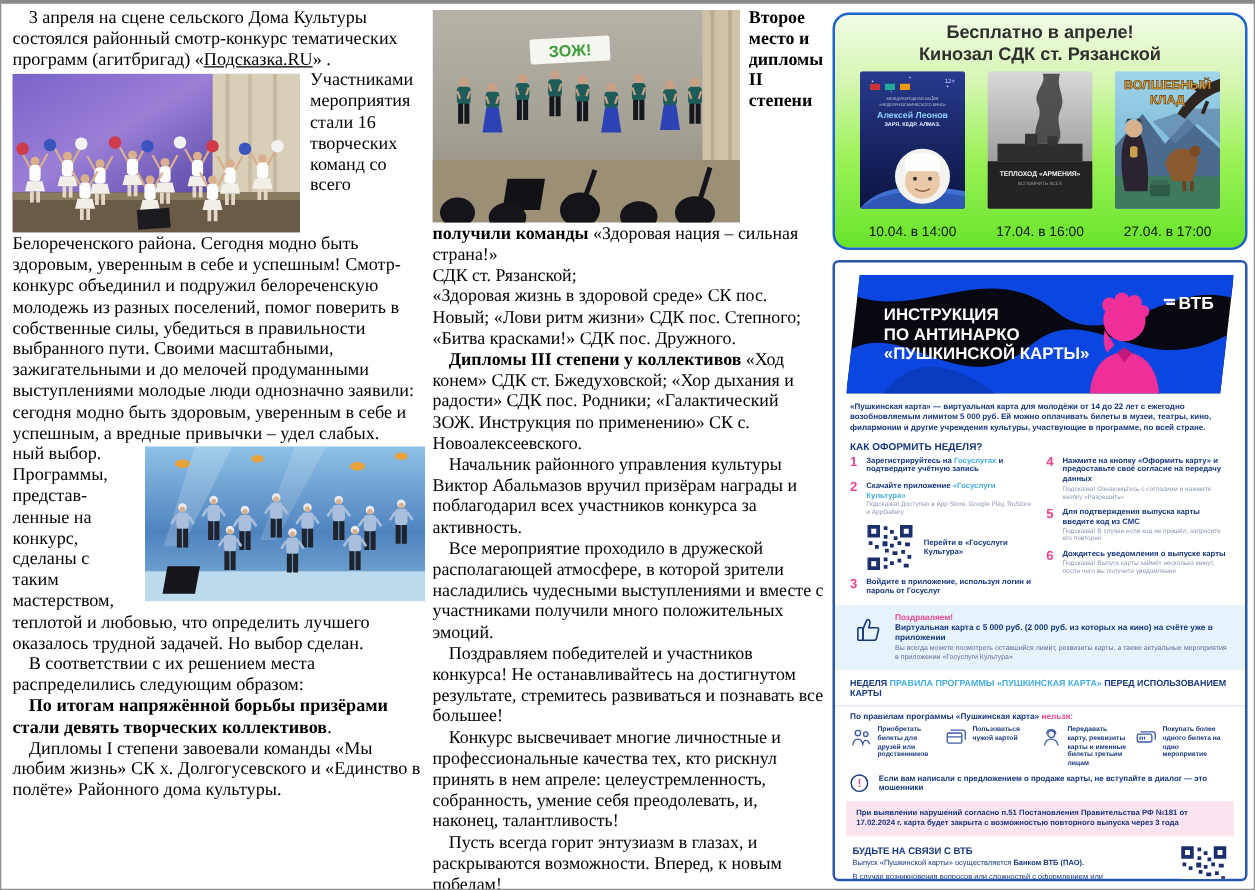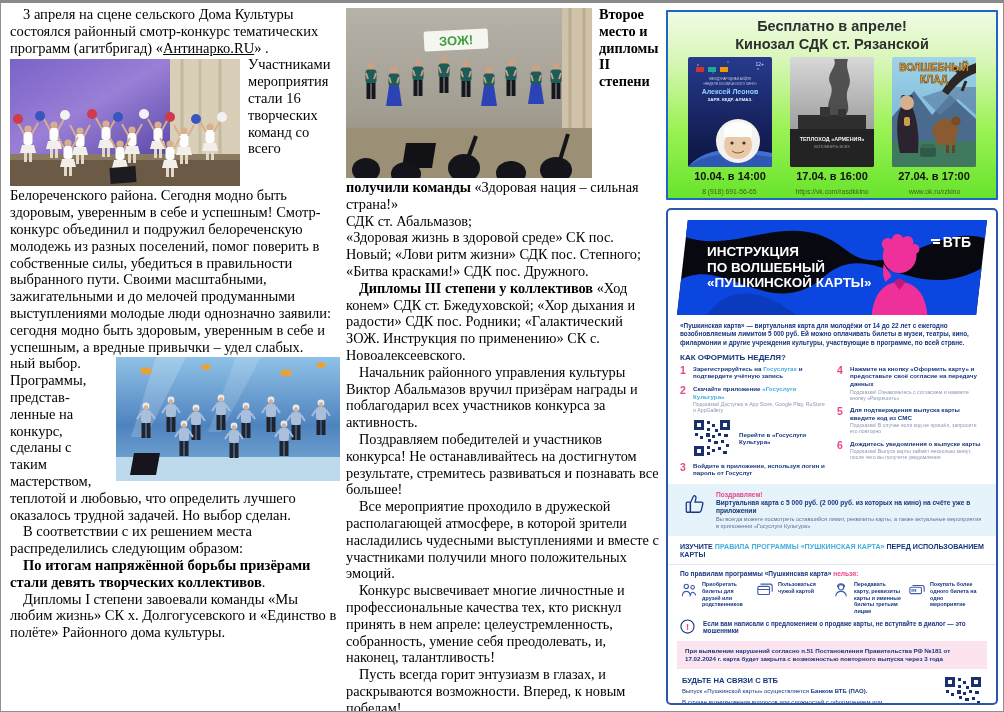--- a/index.html
+++ b/index.html
@@ -14,28 +14,28 @@
   .par.noind{text-indent:0;}
   .b{font-weight:bold;}
   .article-link{text-decoration:underline;}
   .photo{display:block;}
   .photo1{float:left;width:230px;height:127px;margin:3px 8px 1px 0;}
   .photo2{float:right;width:224px;height:124px;margin:2px 0 2px 7px;}
   .photo3{float:left;width:246px;height:170px;margin:2px 7px 1px 0;}
 
   
   .cinema{position:absolute;left:666px;top:10px;width:332px;height:190px;box-sizing:border-box;
-    border:2px solid #1f63cc;border-radius:1px;overflow:hidden;
+    border:2px solid #1f63cc;border-radius:13px;overflow:hidden;
     background:linear-gradient(180deg,#f0fbe4 0%,#d9f6b8 26%,#9cf257 62%,#68e42b 100%);
     font-family:"Liberation Sans",sans-serif;}
   .cinema-title{font-weight:700;font-size:14.5px;line-height:18px;color:#2f2f2f;text-align:center;padding-top:5px;}
   .posters{display:flex;justify-content:space-between;padding:4px 18px 0;}
   .poster{width:88px;text-align:center;}
   .poster-img{width:84px;height:110px;display:block;margin:0 auto;border-radius:2px;}
-  .poster-date{font-weight:700;font-size:11px;color:#111;margin-top:3px;font-family:"Liberation Sans",sans-serif;}
+  .poster-date{font-weight:400;font-size:11px;color:#111;margin-top:13px;font-family:"Liberation Sans",sans-serif;}
   .cinema-footer{display:flex;padding:6px 10px 0;}
   .cinema-footer span{flex:1;text-align:center;font-size:6.8px;color:#3f5a1e;}
 
   .vtb{position:absolute;left:666px;top:208px;width:332px;height:497px;box-sizing:border-box;
     border:2px solid #2a57ad;border-radius:5px;background:#fff;overflow:hidden;
     font-family:"Liberation Sans",sans-serif;color:#16377e;}
   .banner{position:relative;margin:10px 9px 0;height:95px;clip-path:polygon(3.5% 0,100% 0,96.5% 100%,0 100%);}
   .banner svg{position:absolute;inset:0;width:100%;height:100%;}
   .banner-title{position:absolute;left:30px;top:24px;color:#fff;font-weight:700;font-size:13.5px;line-height:15.5px;z-index:2;}
   .vtb-logo{position:absolute;top:14px;right:16px;z-index:2;color:#fff;font-weight:700;font-size:14px;display:flex;align-items:center;}
@@ -149,21 +149,21 @@
       <path d="M-5 16 L5 16 L8 36 L-8 36 Z" fill="#2b43b5"></path>
       <line x1="-5" y1="7" x2="-3" y2="13" stroke="#caa184" stroke-width="1.8"></line>
       <line x1="5" y1="7" x2="3" y2="13" stroke="#caa184" stroke-width="1.8"></line>
     </g>
   </defs>
 </svg>
 
 <div class="page-frame"></div>
 
 <div class="col1">
-  <p class="par"><span>3 апреля на сцене сельского  Дома Культуры  состоялся районный смотр-конкурс тематических программ (агитбригад) «</span><span class="article-link">Антинарко.RU</span><span>» .</span></p>
+  <p class="par"><span>3 апреля на сцене сельского  Дома Культуры  состоялся районный смотр-конкурс тематических программ (агитбригад) «</span><span class="article-link">Подсказка.RU</span><span>» .</span></p>
 
   <p class="par noind">
     <svg class="photo photo1" viewBox="0 0 230 127" preserveAspectRatio="none">
       <rect width="230" height="127" fill="#5d4a93"></rect>
       <rect width="160" height="95" fill="url(#g1)"></rect>
       <linearGradient id="g1" x1="0" y1="0" x2="1" y2="1">
           <stop offset="0" stop-color="#7a63c9"></stop>
           <stop offset="0.5" stop-color="#9a7fd6"></stop>
           <stop offset="1" stop-color="#5a4aa8"></stop>
         </linearGradient>
@@ -273,26 +273,26 @@
           <ellipse cx="60" cy="166" rx="15" ry="12"></ellipse>
           <ellipse cx="118" cy="160" rx="16" ry="14"></ellipse>
         <ellipse cx="165" cy="165" rx="15" ry="12"></ellipse>
           <ellipse cx="210" cy="162" rx="16" ry="13"></ellipse>
         <line x1="130" y1="128" x2="122" y2="150" stroke="#14141a" stroke-width="4"></line>
         <line x1="222" y1="126" x2="214" y2="152" stroke="#14141a" stroke-width="4"></line>
       </g>
     </svg>
     <span class="b">Второе место и ди­пломы II степени получили команды</span><span> «Здоровая нация – сильная страна!» </span>
   </p>
-  <p class="par noind"><span>СДК ст. Абальмазов;</span></p>
+  <p class="par noind"><span>СДК ст. Рязанской;</span></p>
   <p class="par noind"><span>«Здоровая жизнь в здоровой среде» СК пос. Новый; «Лови ритм жизни» СДК пос.  Степного; «Битва красками!»  СДК пос. Дружного.</span></p>
   <p class="par"><span class="b">Дипломы III степени у коллективов</span><span> «Ход конем» СДК ст.  Бжедуховской;  «Хор дыхания и радости» СДК пос.  Родники; «Галактический  ЗОЖ. Инструкция по применению» СК  с. Новоалексеевского.</span></p>
   <p class="par"><span>Начальник  районного управления культуры Виктор Абальмазов  вручил призёрам награды и поблагодарил всех участников конкурса за активность.</span></p>
+  <p class="par"><span>Все  мероприятие проходило в дружеской  располагающей атмосфере,  в которой зрители насладились чудесными  выступлениями  и вместе  с участниками получили много положительных  эмоций.</span></p>
   <p class="par"><span>Поздравляем  победителей  и участников конкурса! Не останавливайтесь на достигнутом результате,  стремитесь развиваться и познавать все большее!</span></p>
-  <p class="par"><span>Все  мероприятие проходило в дружеской  располагающей атмосфере,  в которой зрители насладились чудесными  выступлениями  и вместе  с участниками получили много положительных  эмоций.</span></p>
   <p class="par"><span>Конкурс  высвечивает  многие личностные  и профессиональные  качества  тех, кто рискнул принять в нем апреле:  целеустремленность,  собранность, умение себя преодолевать,  и, наконец,  талантливость!</span></p>
   <p class="par"><span>Пусть  всегда  горит энтузиазм в глазах, и раскрываются  возможности. Вперед, к новым победам!</span></p>
 
 </div>
 
 <div class="cinema">
   <div class="cinema-title">
     <div>Бесплатно в апреле!</div>
     <div>Кинозал СДК ст. Рязанской</div>
   </div>
@@ -398,21 +398,21 @@
           <circle cx="222" cy="20" r="6" fill="#f0309a"></circle>
           <circle cx="232" cy="22" r="6" fill="#f0309a"></circle>
           <circle cx="239" cy="29" r="5" fill="#f0309a"></circle>
         <path d="M208 44 Q 206 56 210 62 L 216 56 Z" fill="#f0309a"></path>
         <path d="M196 95 C 198 72 210 62 224 62 C 240 62 250 74 252 95 Z" fill="#f0309a"></path>
         <path d="M218 62 L 224 70 L 230 62 L 224 58 Z" fill="#c2187a"></path>
       </g>
     </svg>
     <div class="banner-title">
       <div>ИНСТРУКЦИЯ</div>
-      <div>ПО ВОЛШЕБНЫЙ</div>
+      <div>ПО АНТИНАРКО</div>
       <div>«ПУШКИНСКОЙ КАРТЫ»</div>
     </div>
     <div class="vtb-logo">
         <span class="bars">
           <i></i>
           <i></i>
         </span>
         <span>ВТБ</span>
       </div>
   </div>
@@ -470,21 +470,21 @@
       <path d="M7 10 L7 21 M7 11 L10 4 Q 11 2 12.5 3.5 Q 13.5 4.5 12.8 7 L 12 10 L 19 10 Q 21 10 20.5 12 L 18.8 19 Q 18.5 21 16.5 21 L 7 21"></path>
       <rect x="2.5" y="10" width="4.5" height="11" rx="1"></rect>
     </svg>
     <div>
       <div class="congrats-title">Поздравляем!</div>
       <div class="congrats-bold">Виртуальная карта с 5 000 руб. (2 000 руб. из которых на кино) на счёте уже в приложении</div>
       <div class="congrats-text">Вы всегда можете посмотреть оставшийся лимит, реквизиты карты, а также актуальные мероприятия в приложении «Госуслуги Культура»</div>
     </div>
   </div>
 
-  <div class="rules-line"><span>ИЗУЧИТЕ </span><span class="link-blue">ПРАВИЛА ПРОГРАММЫ «ПУШКИНСКАЯ КАРТА»</span><span> ПЕРЕД ИСПОЛЬЗОВАНИЕМ КАРТЫ</span></div>
+  <div class="rules-line"><span>НЕДЕЛЯ </span><span class="link-blue">ПРАВИЛА ПРОГРАММЫ «ПУШКИНСКАЯ КАРТА»</span><span> ПЕРЕД ИСПОЛЬЗОВАНИЕМ КАРТЫ</span></div>
 
   <div class="forbidden">
     <div class="forbidden-title"><span>По правилам программы «Пушкинская карта» </span><span class="accent">нельзя:</span></div>
     <div class="forbidden-items">
       <div class="f-item">
         <svg class="f-icon" viewBox="0 0 20 20" fill="none" stroke="#3d5da8" stroke-width="1.2">
             <circle cx="7" cy="6" r="2.4"></circle>
             <circle cx="14" cy="7" r="2"></circle>
             <path d="M2.5 17 Q 3 11.5 7 11.5 Q 11 11.5 11.5 17 M11.5 16 Q 12 12.5 14 12.5 Q 16.5 12.5 17.5 16"></path>
           </svg>

